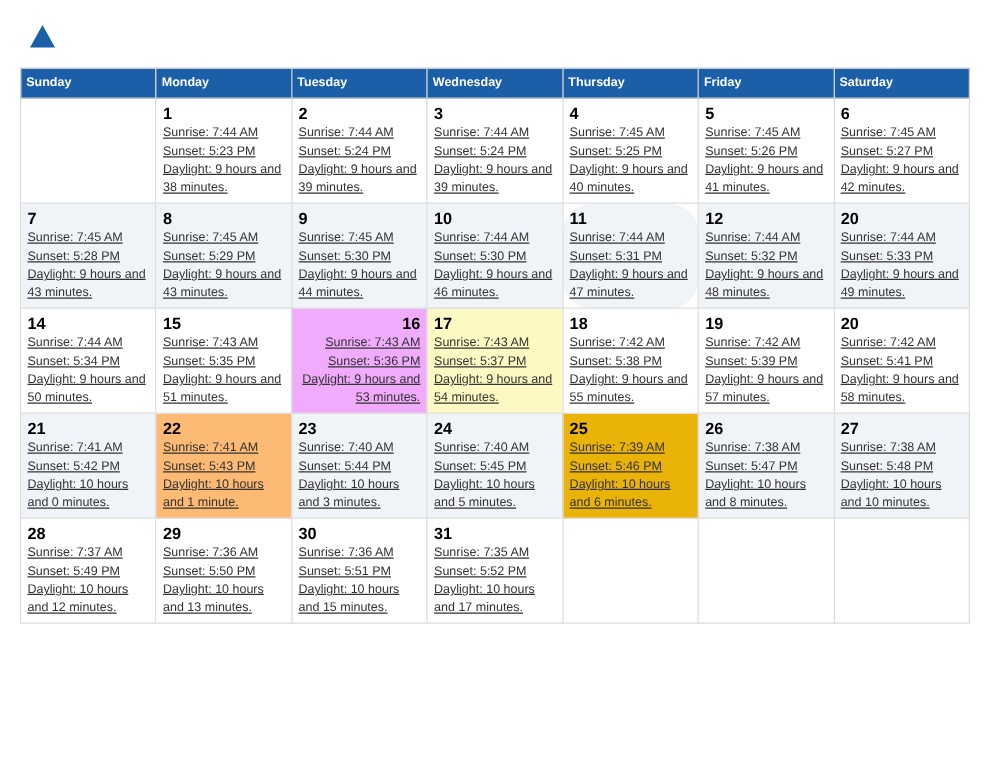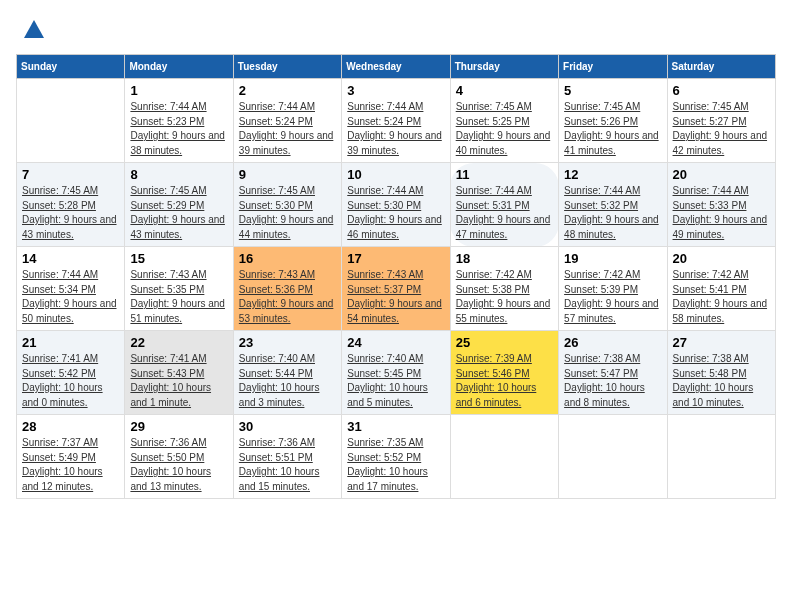--- a/index.html
+++ b/index.html
@@ -186,25 +186,25 @@
       </tr>
       <tr>
         <td style="background: rgb(255, 255, 255);">
           <span class="day-number">14</span>
           <div class="day-info">Sunrise: 7:44 AM<br>Sunset: 5:34 PM<br>Daylight: 9 hours and 50 minutes.</div>
         </td>
         <td style="background: rgb(255, 255, 255); margin-top: 45px;">
           <span class="day-number">15</span>
           <div class="day-info">Sunrise: 7:43 AM<br>Sunset: 5:35 PM<br>Daylight: 9 hours and 51 minutes.</div>
         </td>
-        <td style="background: #fdba74;">
+        <td style="background: #f0abfc; text-align: right;">
           <span class="day-number">16</span>
           <div class="day-info">Sunrise: 7:43 AM<br>Sunset: 5:36 PM<br>Daylight: 9 hours and 53 minutes.</div>
         </td>
-        <td style="background: #fdba74;">
+        <td style="background: #fef9c3;">
           <span class="day-number">17</span>
           <div class="day-info">Sunrise: 7:43 AM<br>Sunset: 5:37 PM<br>Daylight: 9 hours and 54 minutes.</div>
         </td>
         <td style="background: rgb(255, 255, 255); margin-left: 40px;">
           <span class="day-number">18</span>
           <div class="day-info">Sunrise: 7:42 AM<br>Sunset: 5:38 PM<br>Daylight: 9 hours and 55 minutes.</div>
         </td>
         <td style="background: rgb(255, 255, 255);">
           <span class="day-number">19</span>
           <div class="day-info">Sunrise: 7:42 AM<br>Sunset: 5:39 PM<br>Daylight: 9 hours and 57 minutes.</div>
@@ -212,33 +212,33 @@
         <td style="background: rgb(255, 255, 255);">
           <span class="day-number">20</span>
           <div class="day-info">Sunrise: 7:42 AM<br>Sunset: 5:41 PM<br>Daylight: 9 hours and 58 minutes.</div>
         </td>
       </tr>
       <tr>
         <td style="background: rgb(240, 244, 248);">
           <span class="day-number">21</span>
           <div class="day-info">Sunrise: 7:41 AM<br>Sunset: 5:42 PM<br>Daylight: 10 hours and 0 minutes.</div>
         </td>
-        <td style="background: #e5e5e5;">
+        <td style="background: #fdba74;">
           <span class="day-number">22</span>
           <div class="day-info">Sunrise: 7:41 AM<br>Sunset: 5:43 PM<br>Daylight: 10 hours and 1 minute.</div>
         </td>
         <td style="background: rgb(240, 244, 248); margin-top: 19px;">
           <span class="day-number">23</span>
           <div class="day-info">Sunrise: 7:40 AM<br>Sunset: 5:44 PM<br>Daylight: 10 hours and 3 minutes.</div>
         </td>
         <td style="background: rgb(240, 244, 248);">
           <span class="day-number">24</span>
           <div class="day-info">Sunrise: 7:40 AM<br>Sunset: 5:45 PM<br>Daylight: 10 hours and 5 minutes.</div>
         </td>
-        <td style="background: #fde047;">
+        <td style="background: #eab308;">
           <span class="day-number">25</span>
           <div class="day-info">Sunrise: 7:39 AM<br>Sunset: 5:46 PM<br>Daylight: 10 hours and 6 minutes.</div>
         </td>
         <td style="background: rgb(240, 244, 248);">
           <span class="day-number">26</span>
           <div class="day-info">Sunrise: 7:38 AM<br>Sunset: 5:47 PM<br>Daylight: 10 hours and 8 minutes.</div>
         </td>
         <td style="background: rgb(240, 244, 248);">
           <span class="day-number">27</span>
           <div class="day-info">Sunrise: 7:38 AM<br>Sunset: 5:48 PM<br>Daylight: 10 hours and 10 minutes.</div>

